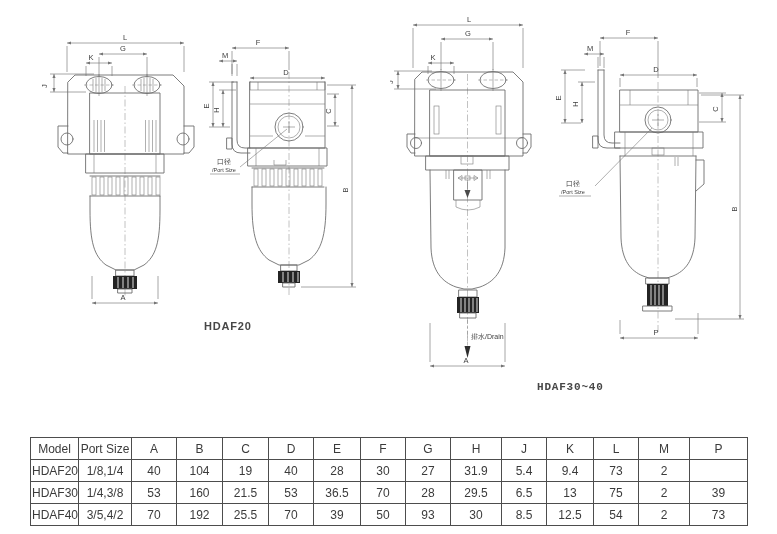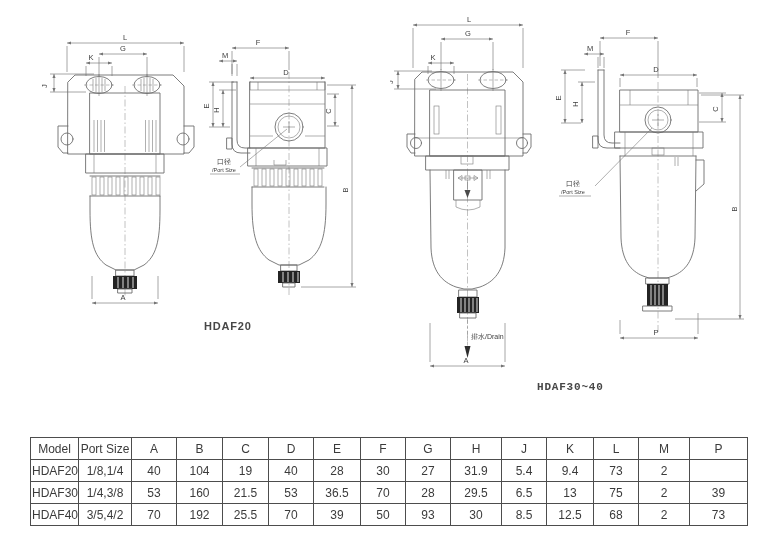--- a/index.html
+++ b/index.html
@@ -468,21 +468,21 @@
         <td>70</td>
         <td>192</td>
         <td>25.5</td>
         <td>70</td>
         <td>39</td>
         <td>50</td>
         <td>93</td>
         <td>30</td>
         <td>8.5</td>
         <td>12.5</td>
-        <td>68</td>
+        <td>54</td>
         <td>2</td>
         <td>73</td>
       </tr>
     </tbody>
       </table>
   </div>
 
 </div>
 
 </body></html>

